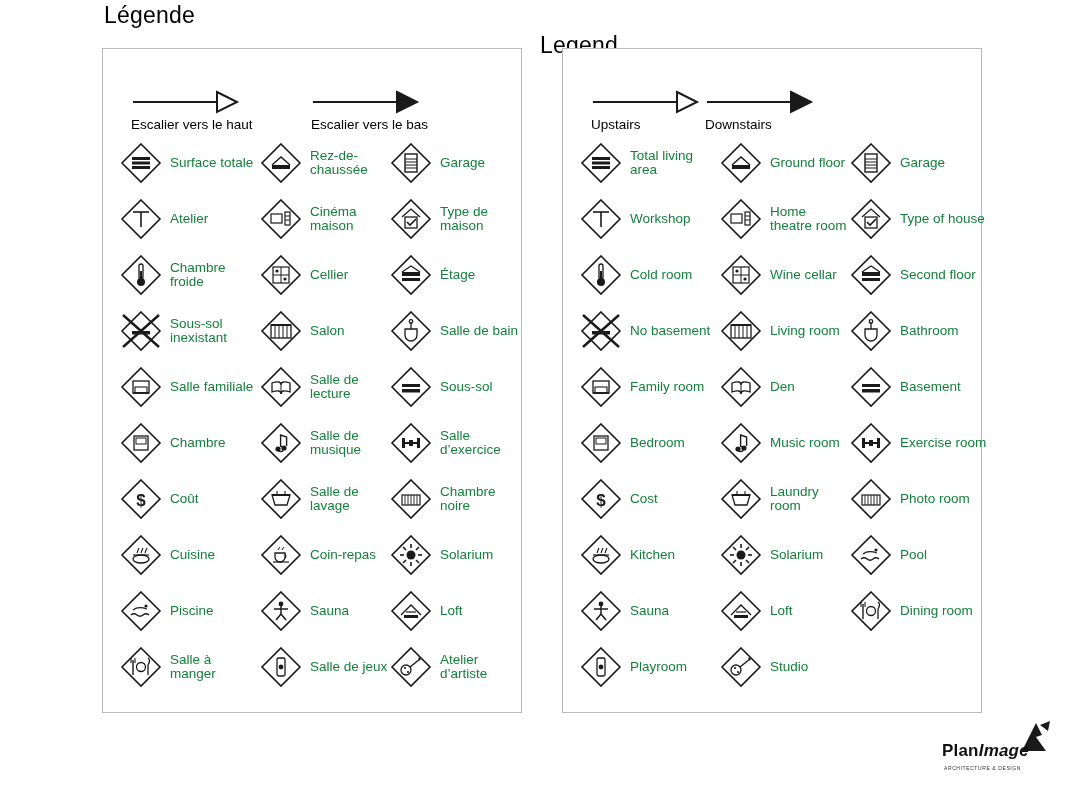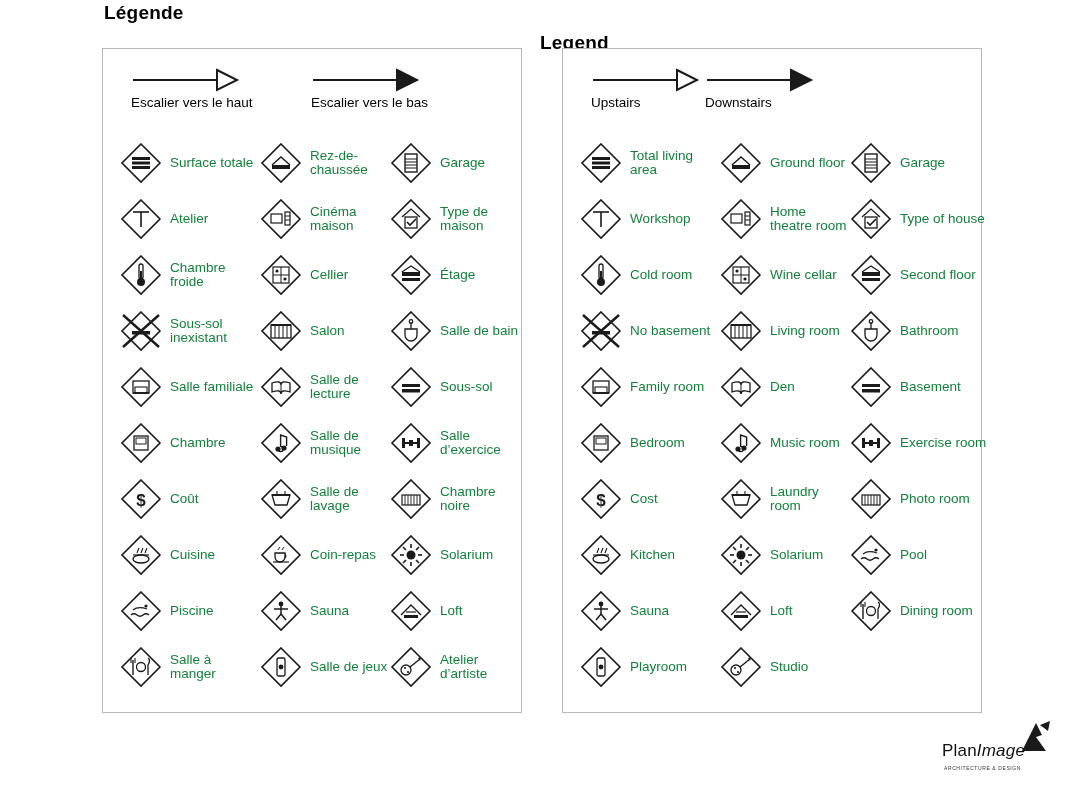--- a/index.html
+++ b/index.html
@@ -23,32 +23,32 @@
     height: 665px;
     border: 1px solid #b9b9b9;
     background: #fff;
   }
   #panel-fr { left: 102px; }
   #panel-en { left: 562px; padding-left: 8px; }
 
   .panel-title {
     position: absolute;
     top: 2px;
-    font-size: 19px;
-    font-weight: bold;
+    font-size: 23px;
+    font-weight: normal;
     letter-spacing: 0.2px;
     color: #000;
   }
   #title-fr { left: 104px; }
   #title-en { left: 540px; margin-top: 30px; }
 
   
   .arrows {
     position: absolute;
-    top: 12px;
+    top: 34px;
     left: 0;
     width: 100%;
     height: 70px;
   }
   .arrow-block {
     position: absolute;
     text-align: left;
   }
   .arrow-block .lbl {
     font-size: 13.5px;
@@ -96,21 +96,21 @@
     right: 18px;
     bottom: 10px;
     width: 120px;
     height: 54px;
   }
   .logo .logo-text {
     position: absolute;
     left: 0;
     bottom: 14px;
     font-size: 17px;
-    font-weight: normal;
+    font-weight: bold;
     letter-spacing: 0.2px;
     color: #111;
   }
   .logo .logo-text i { font-style: italic; }
   .logo .logo-sub {
     position: absolute;
     left: 2px;
     bottom: 4px;
     font-size: 5px;
     letter-spacing: 0.6px;

